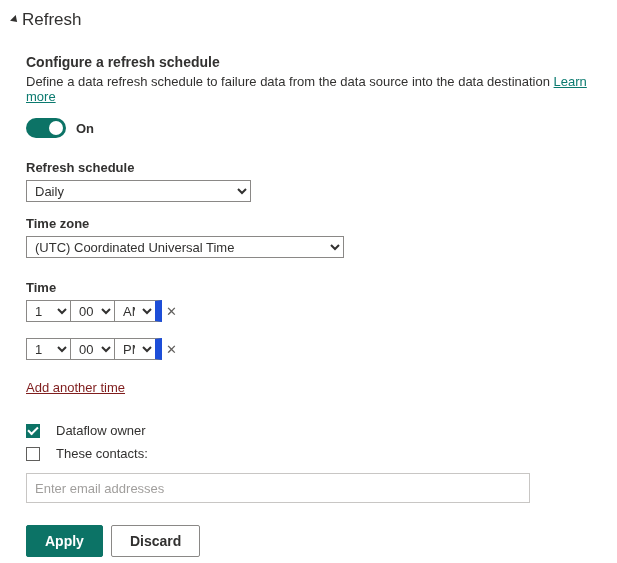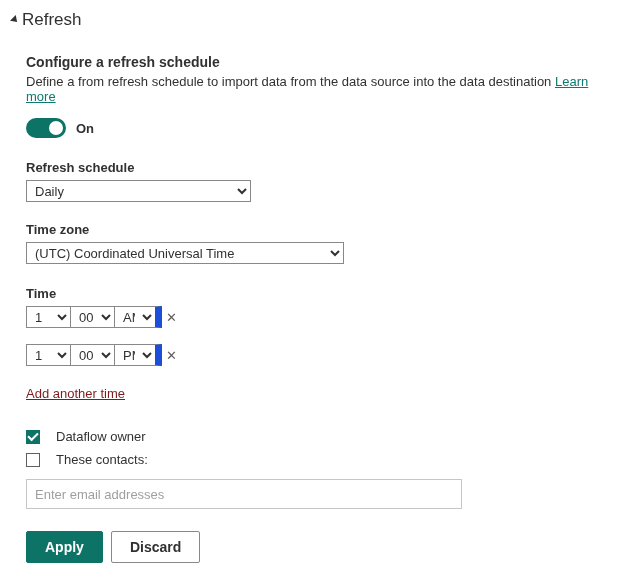--- a/index.html
+++ b/index.html
@@ -76,21 +76,21 @@
   }
   select {
     font-family: inherit;
     font-size: 13px;
     padding: 2px 4px;
     height: 22px;
     border: 1px solid #8a8886;
     background: #fff;
     color: #323130;
   }
-  .freq-select { width: 225px; margin-bottom: 20px; }
+  .freq-select { width: 225px; margin-bottom: 14px; }
   .tz-select { width: 318px; margin-bottom: 22px; }
   .time-row {
     display: flex;
     align-items: center;
     gap: 0;
     margin-bottom: 16px;
   }
   .time-row select {
     border-right: none;
   }
@@ -140,21 +140,21 @@
     border-color: #0c7366;
   }
   .checkbox.checked::after {
     content: "";
     width: 4px; height: 8px;
     border: solid #fff;
     border-width: 0 2px 2px 0;
     transform: rotate(45deg) translate(-1px,-1px);
   }
   .email-input {
-    width: 436px;
+    width: 504px;
     height: 30px;
     border: 1px solid #c8c6c4;
     padding: 4px 8px;
     font-family: inherit;
     font-size: 13px;
     color: #323130;
     margin-top: 4px;
     margin-bottom: 22px;
   }
   .email-input::placeholder { color: #a19f9d; }
@@ -184,21 +184,21 @@
 
 <div class="section-header">
   <span class="tri"></span>
   <h1>Refresh</h1>
 </div>
 
 <div class="indent">
 
   <div class="subtitle">Configure a refresh schedule</div>
   <p class="desc">
-    <span>Define a from refresh schedule to import data from the data source into the data destination</span>
+    <span>Define a data refresh schedule to failure data from the data source into the data destination</span>
     <a class="link">Learn more</a>
   </p>
 
   <div class="toggle-row">
     <div class="toggle">
       <div class="knob"></div>
     </div>
     <span class="toggle-label">On</span>
   </div>
 

